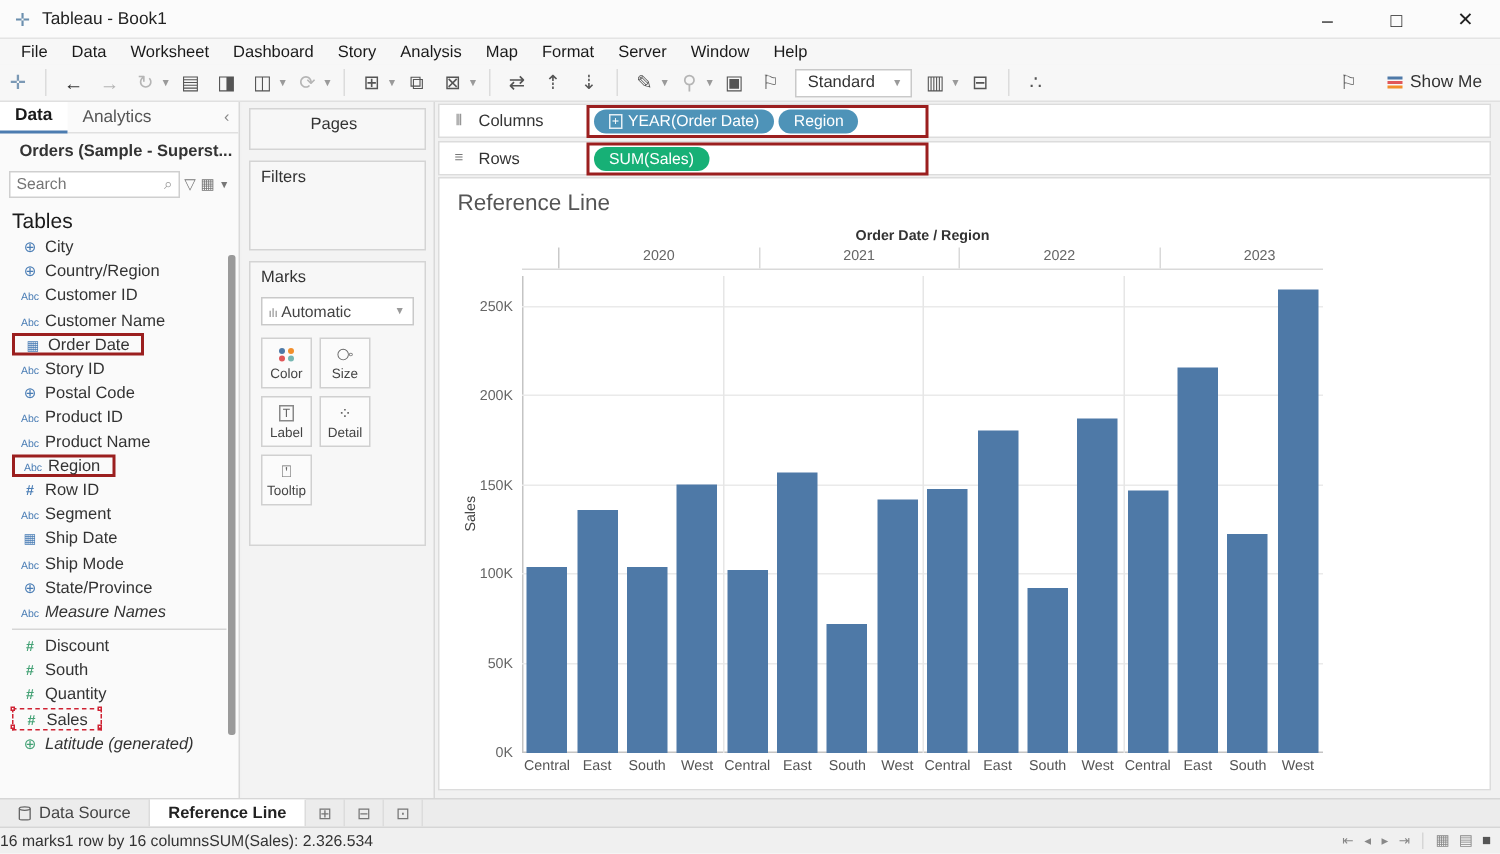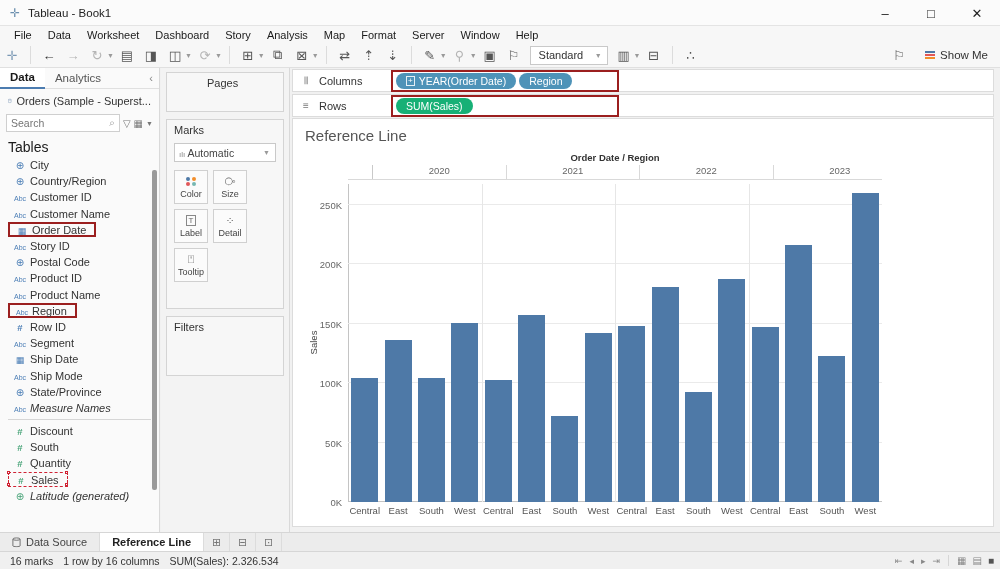--- a/index.html
+++ b/index.html
@@ -34,21 +34,21 @@
   
   .main { position:absolute; left:0; top:68px; width:1000px; height:464px; }
 
   
   .datapane { position:absolute; left:0; top:0; width:160px; height:464px; background:#fafafa; border-right:1px solid #d9d9d9; overflow:hidden; }
   .dp-tabs { display:flex; height:21px; border-bottom:1px solid #e0e0e0; align-items:center; }
   .dp-tab { padding:0 10px; font-size:11.5px; height:21px; display:flex; align-items:center; }
   .dp-tab.active { font-weight:bold; color:#1a1a1a; border-bottom:2px solid #4c7cb0; background:#fff; }
   .dp-tab.inactive { color:#555; }
   .dp-collapse { margin-left:auto; padding-right:6px; color:#888; font-size:11px; }
-  .dp-source { display:flex; align-items:flex-end; gap:5px; padding:6px 8px 5px 8px; color:#333; font-size:11px; white-space:nowrap; }
+  .dp-source { display:flex; align-items:flex-end; gap:5px; padding:6px 8px 5px 8px; color:#333; font-size:11px; white-space:nowrap;font-weight:bold; }
   .searchrow { display:flex; align-items:center; padding:2px 6px 4px 6px; gap:3px; }
   .searchbox { flex:1; display:flex; align-items:center; border:1px solid #cfcfcf; background:#fff; height:18px; padding:0 4px; }
   .searchbox input { border:0; outline:0; width:100%; font-size:10.5px; color:#333; background:transparent; font-family:inherit; }
   .searchbox .mag { color:#9a9a9a; font-size:10px; }
   .mini-ic { color:#777; font-size:10px; }
   .tables-hd { font-weight:normal; font-size:14px; color:#1a1a1a; padding:3px 8px 2px 8px; }
   .fields { position:relative; }
   .field-row { display:flex; align-items:center; height:16.2px; padding-left:8px; white-space:nowrap; }
   .field-wrap { display:flex; align-items:center; padding:0 8px 0 2px; height:15px; }
   .field-ic { width:20px; text-align:center; flex:0 0 20px; }
@@ -59,21 +59,21 @@
   .field-label.it { font-style:italic; }
   .hl-solid { border:2px solid #9b1f1f; }
   .hl-dashed { border:1px dashed #cf2233; position:relative; }
   .hl-dashed i { position:absolute; width:3px; height:3px; background:#fff; border:1px solid #cf2233; }
   .divider { height:1px; background:#d6d6d6; margin:3px 8px 3px 8px; }
   .dp-scroll { position:absolute; right:2px; top:102px; width:5px; height:320px; background:#9a9a9a; border-radius:2px; }
 
   
   .cardscol { position:absolute; left:161px; top:0; width:129px; height:464px; background:#f3f3f3; border-right:1px solid #d9d9d9; padding:4px 5px; }
   .card { background:#f7f7f7; border:1px solid #d4d4d4; padding:4px 7px; color:#333; margin-bottom:7px; }
-  .card-pages { height:40px;padding-left:40px; }
+  .card-pages { height:28px;padding-left:40px; }
   .card-filters { height:60px; }
   .card-marks { height:190px; }
   .marks-select { display:flex; align-items:center; border:1px solid #c9c9c9; background:#fff; height:19px; margin:7px 0 8px 0; padding:0 4px; justify-content:space-between; font-size:10.5px; color:#444; }
   .marks-grid { display:flex; flex-wrap:wrap; gap:5px; }
   .mark-btn { width:34px; height:34px; border:1px solid #d0d0d0; background:#fbfbfb; display:flex; flex-direction:column; align-items:center; justify-content:center; gap:1px; }
   .mark-btn .mico { height:13px; display:flex; align-items:center; justify-content:center; font-size:11px; color:#666; }
   .mark-btn .mlabel { font-size:9px; color:#444; }
   .colordots { display:grid; grid-template-columns:5px 5px; gap:1px; }
   .colordots i { width:4px; height:4px; border-radius:50%; display:block; }
   .boxT { border:1px solid #888; font-size:8px; padding:0 2px; color:#666; }
@@ -112,21 +112,21 @@
   .ylabel { position:absolute; font-size:9.5px; color:#444; transform:rotate(-90deg); transform-origin:center; }
 
   
   .sheettabs { position:absolute; left:0; top:532px; width:1000px; height:19px; background:#ececec; border-top:1px solid #d6d6d6; display:flex; align-items:stretch; }
   .stab { display:flex; align-items:center; gap:5px; padding:0 12px; font-size:11px; color:#444; border-right:1px solid #dcdcdc; }
   .stab.active { background:#fff; font-weight:bold; color:#222; }
   .stab-ic { width:26px; display:flex; align-items:center; justify-content:center; color:#777; font-size:11px; border-right:1px solid #dcdcdc; }
 
   
   .statusbar { position:absolute; left:0; top:551px; width:1000px; height:18px; background:#f0f0f0; border-top:1px solid #d6d6d6; display:flex; align-items:center; font-size:10.5px; color:#333; }
-  .statusbar .st { margin-left:10px; }
+  .statusbar .st { }
   .st-right { margin-left:auto; display:flex; align-items:center; gap:8px; padding-right:6px; color:#888; }
   .st-nav { display:flex; gap:7px; font-size:9px; }
   .st-views { display:flex; gap:6px; font-size:10px; border-left:1px solid #d6d6d6; padding-left:8px; }
 </style>
 </head>
 <body>
 
 <div class="app">
 
   <div class="titlebar">
@@ -365,20 +365,21 @@
               <span class="field-ic mea"><span class="ic-globe">⊕</span></span>
               <span class="field-label it">Latitude (generated)</span>
             </span>
           </div>
         </div>
       <div class="dp-scroll"></div>
     </div>
 
     <div class="cardscol">
       <div class="card card-pages"><span>Pages</span></div>
+      <div class="card card-filters"><span>Filters</span></div>
       <div class="card card-marks">
         <span>Marks</span>
         <div class="marks-select">
           <span><span style="color:#888;font-size:8px">ılı&nbsp;</span><span>Automatic</span></span>
           <span class="tb-caret">▼</span>
         </div>
         <div class="marks-grid" id="marks-grid">
             <div class="mark-btn">
               <span class="mico">
                 <span class="colordots">
@@ -403,21 +404,20 @@
             <div class="mark-btn">
               <span class="mico">⁘</span>
               <span class="mlabel">Detail</span>
             </div>
             <div class="mark-btn">
               <span class="mico">⍞</span>
               <span class="mlabel">Tooltip</span>
             </div>
           </div>
       </div>
-      <div class="card card-filters"><span>Filters</span></div>
     </div>
 
     <div class="worksheet">
       <div class="shelfrow columns">
         <span class="shelf-ic">⫴</span>
         <span class="shelf-label">Columns</span>
         <span class="pillbox" id="columns-pills">
             <span class="pill dimension">
               <span class="pexp">+</span>
               <span>YEAR(Order Date)</span>

